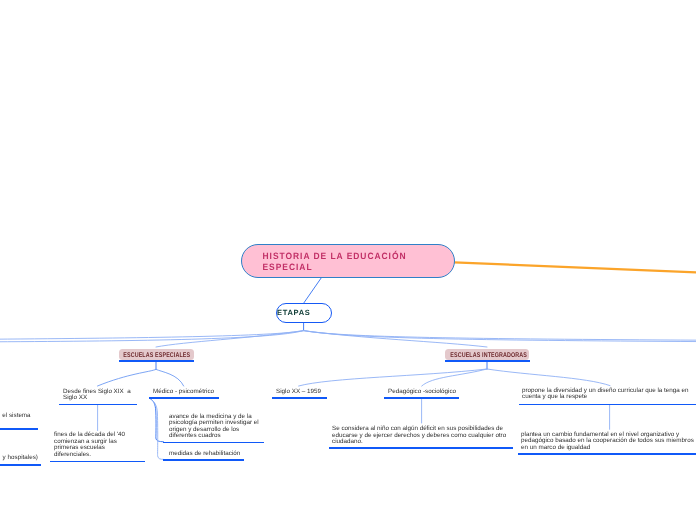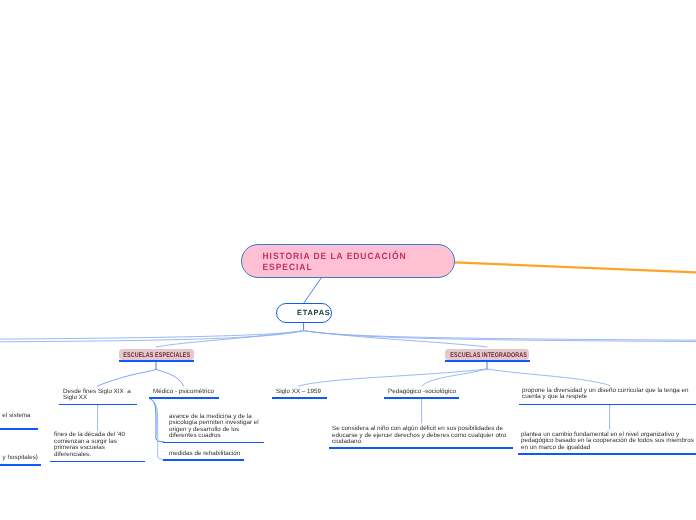--- a/index.html
+++ b/index.html
@@ -14,21 +14,21 @@
   
   .root{left:241px;top:243.5px;width:213.5px;height:34.5px;background:#ffc0d4;
         border:1.6px solid #2f80c8;border-radius:17.5px;}
   .root .lbl{color:#c23067;font-weight:bold;font-size:9.2px;line-height:11px;
              letter-spacing:1.05px;padding:6.5px 0 0 22.3px;
              transform:scaleX(0.92);transform-origin:left top;}
 
   
   .etapas{left:276px;top:303px;width:55.5px;height:19.5px;background:#fff;
           border:1.6px solid #1559f5;border-radius:10px;}
-  .etapas .lbl{color:#14403a;font-weight:bold;font-size:7.5px;text-align:right;
+  .etapas .lbl{color:#14403a;font-weight:bold;font-size:7.5px;text-align:left;
                line-height:17px;letter-spacing:0.7px;}
 
   
   .pill{background:#e4c9cc;border-radius:3.5px;height:11.3px;}
   .pill .lbl{color:#6e2a2e;font-weight:bold;font-size:6.8px;letter-spacing:0.15px;
              text-align:center;line-height:13.3px;white-space:nowrap;
              transform:scaleX(0.79) translateX(-4.5px);transform-origin:center center;}
 
   
   .txt{color:#2f2f2f;font-size:6.2px;line-height:6.5px;

